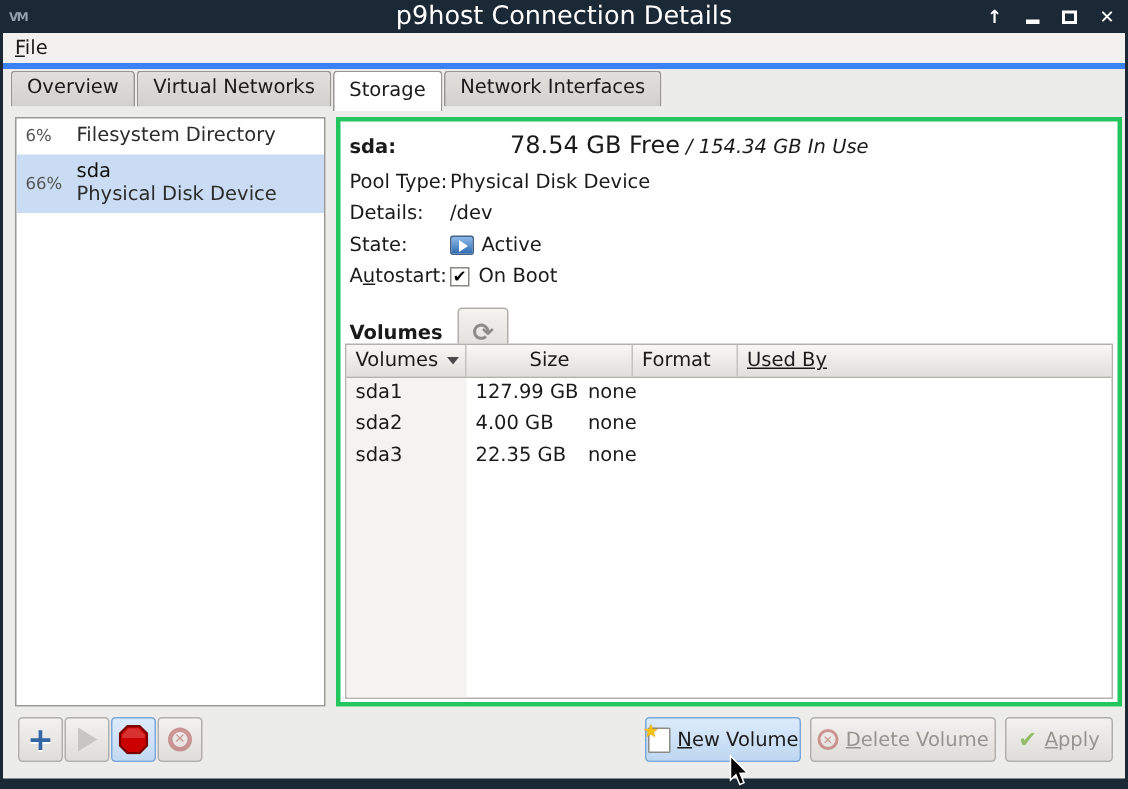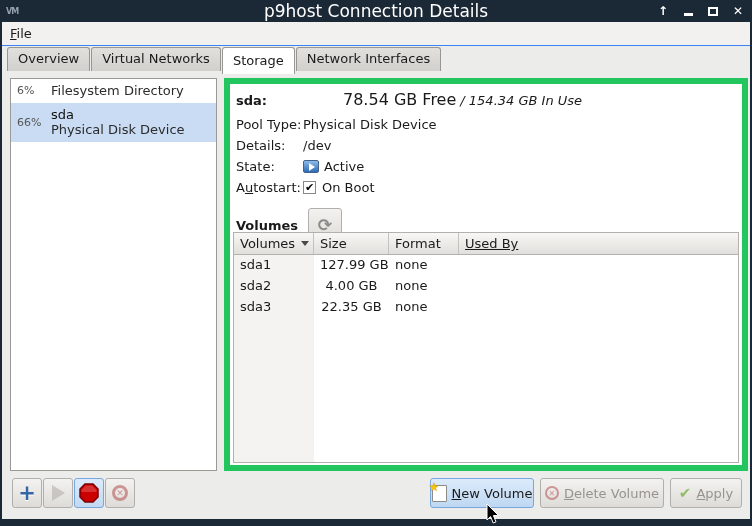--- a/index.html
+++ b/index.html
@@ -16,42 +16,42 @@
               color:#95a0ad; letter-spacing:-1px; line-height:13px; }
   .title-text { position:absolute; left:0; right:0; text-align:center; font-weight:normal; font-size:17px; }
   .win-controls { position:absolute; right:8px; top:0; height:22px; display:flex; align-items:center; gap:13px; }
   .wc { width:12px; height:12px; display:flex; align-items:center; justify-content:center;
         color:#fff; font-size:12px; font-weight:bold; cursor:default; }
   .wc-min i { display:block; width:9px; height:3px; background:#fff; margin-top:7px; }
   .wc-max i { display:block; width:10px; height:9px; border:2px solid #fff; }
 
   
   .menubar { position:absolute; left:0; top:22px; width:100%; height:24px; background:#f2f1ef;
-             border-bottom:1px solid #3b82f6; display:flex; align-items:center; }
+             border-bottom:4px solid #3b82f6; display:flex; align-items:center; }
   .menu-item { padding:2px 8px; }
 
   
   .tabstrip { position:absolute; left:0; top:47px; width:100%; height:29px; display:flex; align-items:flex-start; padding-left:5px; }
   .tab { border:1px solid #989692; border-bottom:none; background:linear-gradient(#e2e0dd,#d2d0cc);
          padding:3px 10px 4px 10px; margin-right:1px; border-radius:3px 3px 0 0; height:24px; white-space:nowrap; }
   .tab.active { background:#fff; height:27px; padding-top:5px; position:relative; z-index:2; }
 
   
   .content { position:absolute; left:0; top:76px; width:748px; height:443px; background:#ececea; }
 
   .pool-list { position:absolute; left:8px; top:2px; width:207px; height:393px; background:#fff;
                border:1px solid #9b9995; overflow:hidden; }
   .pool-row { display:flex; align-items:center; padding:4px 6px 5px 6px; }
   .pool-row.selected { background:var(--selection); }
   .pool-pct { width:34px; font-size:11px; color:#555; }
   .pool-name { font-size:13px; color:#111; }
   .pool-type { font-size:13px; color:#2b2b2b; }
 
   .detail-panel { position:absolute; left:222px; top:2px; width:524px; height:393px; background:#fff;
-                  border:6px solid #22c55e; }
+                  border:3px solid #22c55e; }
   .detail-rows { padding:6px 0 0 6px; }
   .d-row { display:flex; align-items:center; min-height:21px; }
   .d-row.first { min-height:24px; align-items:baseline; }
   .d-label { width:67px; flex:none; }
   .d-label.bold { font-weight:bold; }
   .free-size { font-size:16px;margin-left:40px; }
   .inuse-size { font-size:13px; font-style:italic; margin-left:4px; }
   .state-icon { width:16px; height:13px; border-radius:2px; margin-right:5px; flex:none;
                 background:linear-gradient(#8dbbe8,#2f6cb3); border:1px solid #41618b;
                 display:flex; align-items:center; justify-content:center; }
@@ -64,28 +64,28 @@
   .volumes-title { font-weight:bold; margin-right:10px; }
   .btn-refresh { width:34px; height:34px; border:1px solid #b1afab; border-radius:3px;
                  background:linear-gradient(#f4f2f0,#dedcd8); color:#8d8b87; font-size:17px; font-weight:bold;
                  display:flex; align-items:center; justify-content:center; }
 
   .vol-table { position:absolute; left:3px; right:3px; top:148px; bottom:2px; border:1px solid #b3b1ad;
                background:#fff; overflow:hidden; }
   .vt-header { display:flex; height:22px; background:linear-gradient(#f8f7f5,#e1dfdb);
                border-bottom:1px solid #b3b1ad; }
   .vt-h { padding:2px 6px; border-right:1px solid #c4c2be; display:flex; align-items:center; gap:6px; }
-  .vt-h.c1 { width:80px; } .vt-h.c2 { width:75px; } .vt-h.c3 { width:70px; } .vt-h.c4 { flex:1; border-right:none;text-decoration:underline; }
+  .vt-h.c1 { width:80px; } .vt-h.c2 { width:75px;margin-left:36px; } .vt-h.c3 { width:70px; } .vt-h.c4 { flex:1; border-right:none;text-decoration:underline; }
   .sort-arrow { width:0; height:0; border-left:4px solid transparent; border-right:4px solid transparent;
                 border-top:5px solid #4a4a4a; }
   .vt-body { position:absolute; left:0; right:0; top:22px; bottom:0; }
   .col-shade { position:absolute; left:0; top:0; bottom:0; width:80px; background:#f4f3f1; }
   .vt-row { display:flex; height:21px; position:relative; }
   .vt-c { padding:2px 6px; white-space:nowrap; }
-  .vt-c.c1 { width:80px; } .vt-c.c2 { width:75px;text-align:center; } .vt-c.c3 { width:70px; } .vt-c.c4 { flex:1; }
+  .vt-c.c1 { width:80px; } .vt-c.c2 { width:75px; } .vt-c.c3 { width:70px; } .vt-c.c4 { flex:1; }
 
   
   .actionbar { position:absolute; left:0; top:402px; width:748px; height:34px; }
   .tool-btn { position:absolute; top:0; width:30px; height:30px; border:1px solid #b1afab; border-radius:3px;
               background:linear-gradient(#f4f2f0,#dedcd8); display:flex; align-items:center; justify-content:center; }
   .tool-btn.focused { background:linear-gradient(#dcebfb,#c2d9f3); border-color:var(--focus-border); }
   .plus-glyph { color:#3465a4; font-size:21px; font-weight:bold; line-height:1; text-shadow:0 1px 0 #fff; }
   .play-glyph { width:0; height:0; border-left:13px solid #bdbbb7; border-top:8px solid transparent;
                 border-bottom:8px solid transparent; opacity:.75; }
   .ban-circle { width:16px; height:16px; border:3px solid #b05050; border-radius:50%; opacity:.55;

